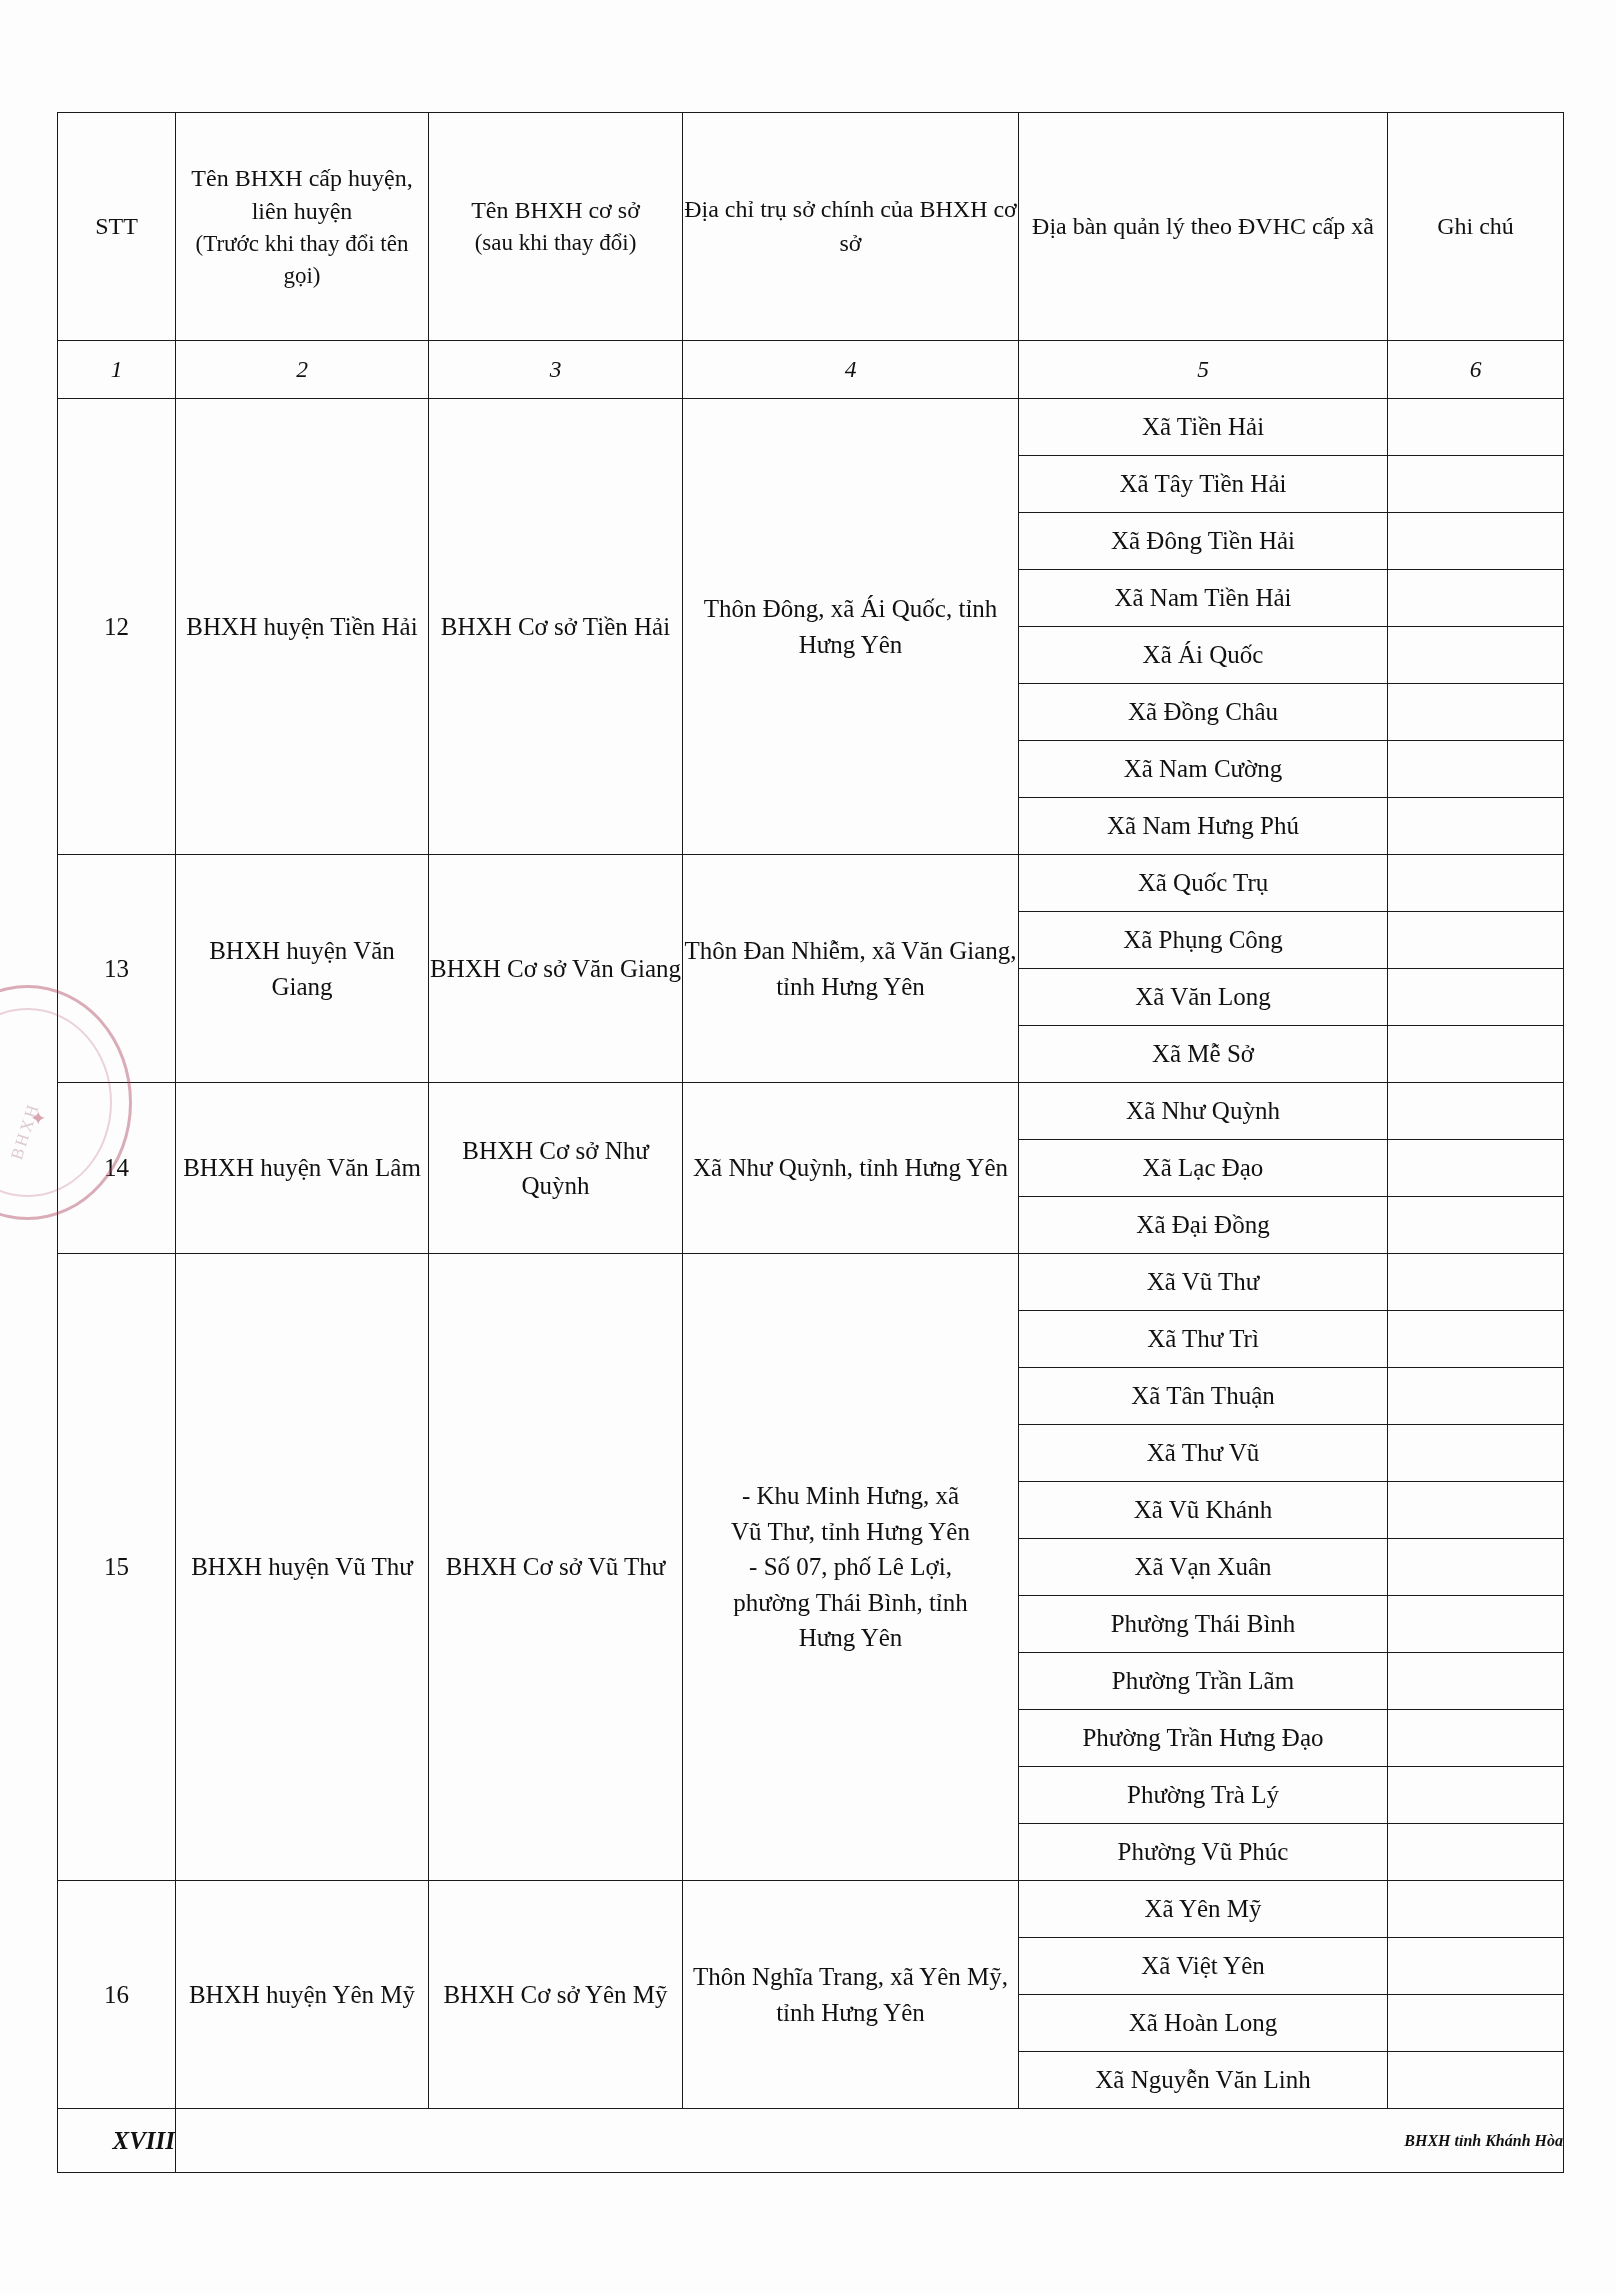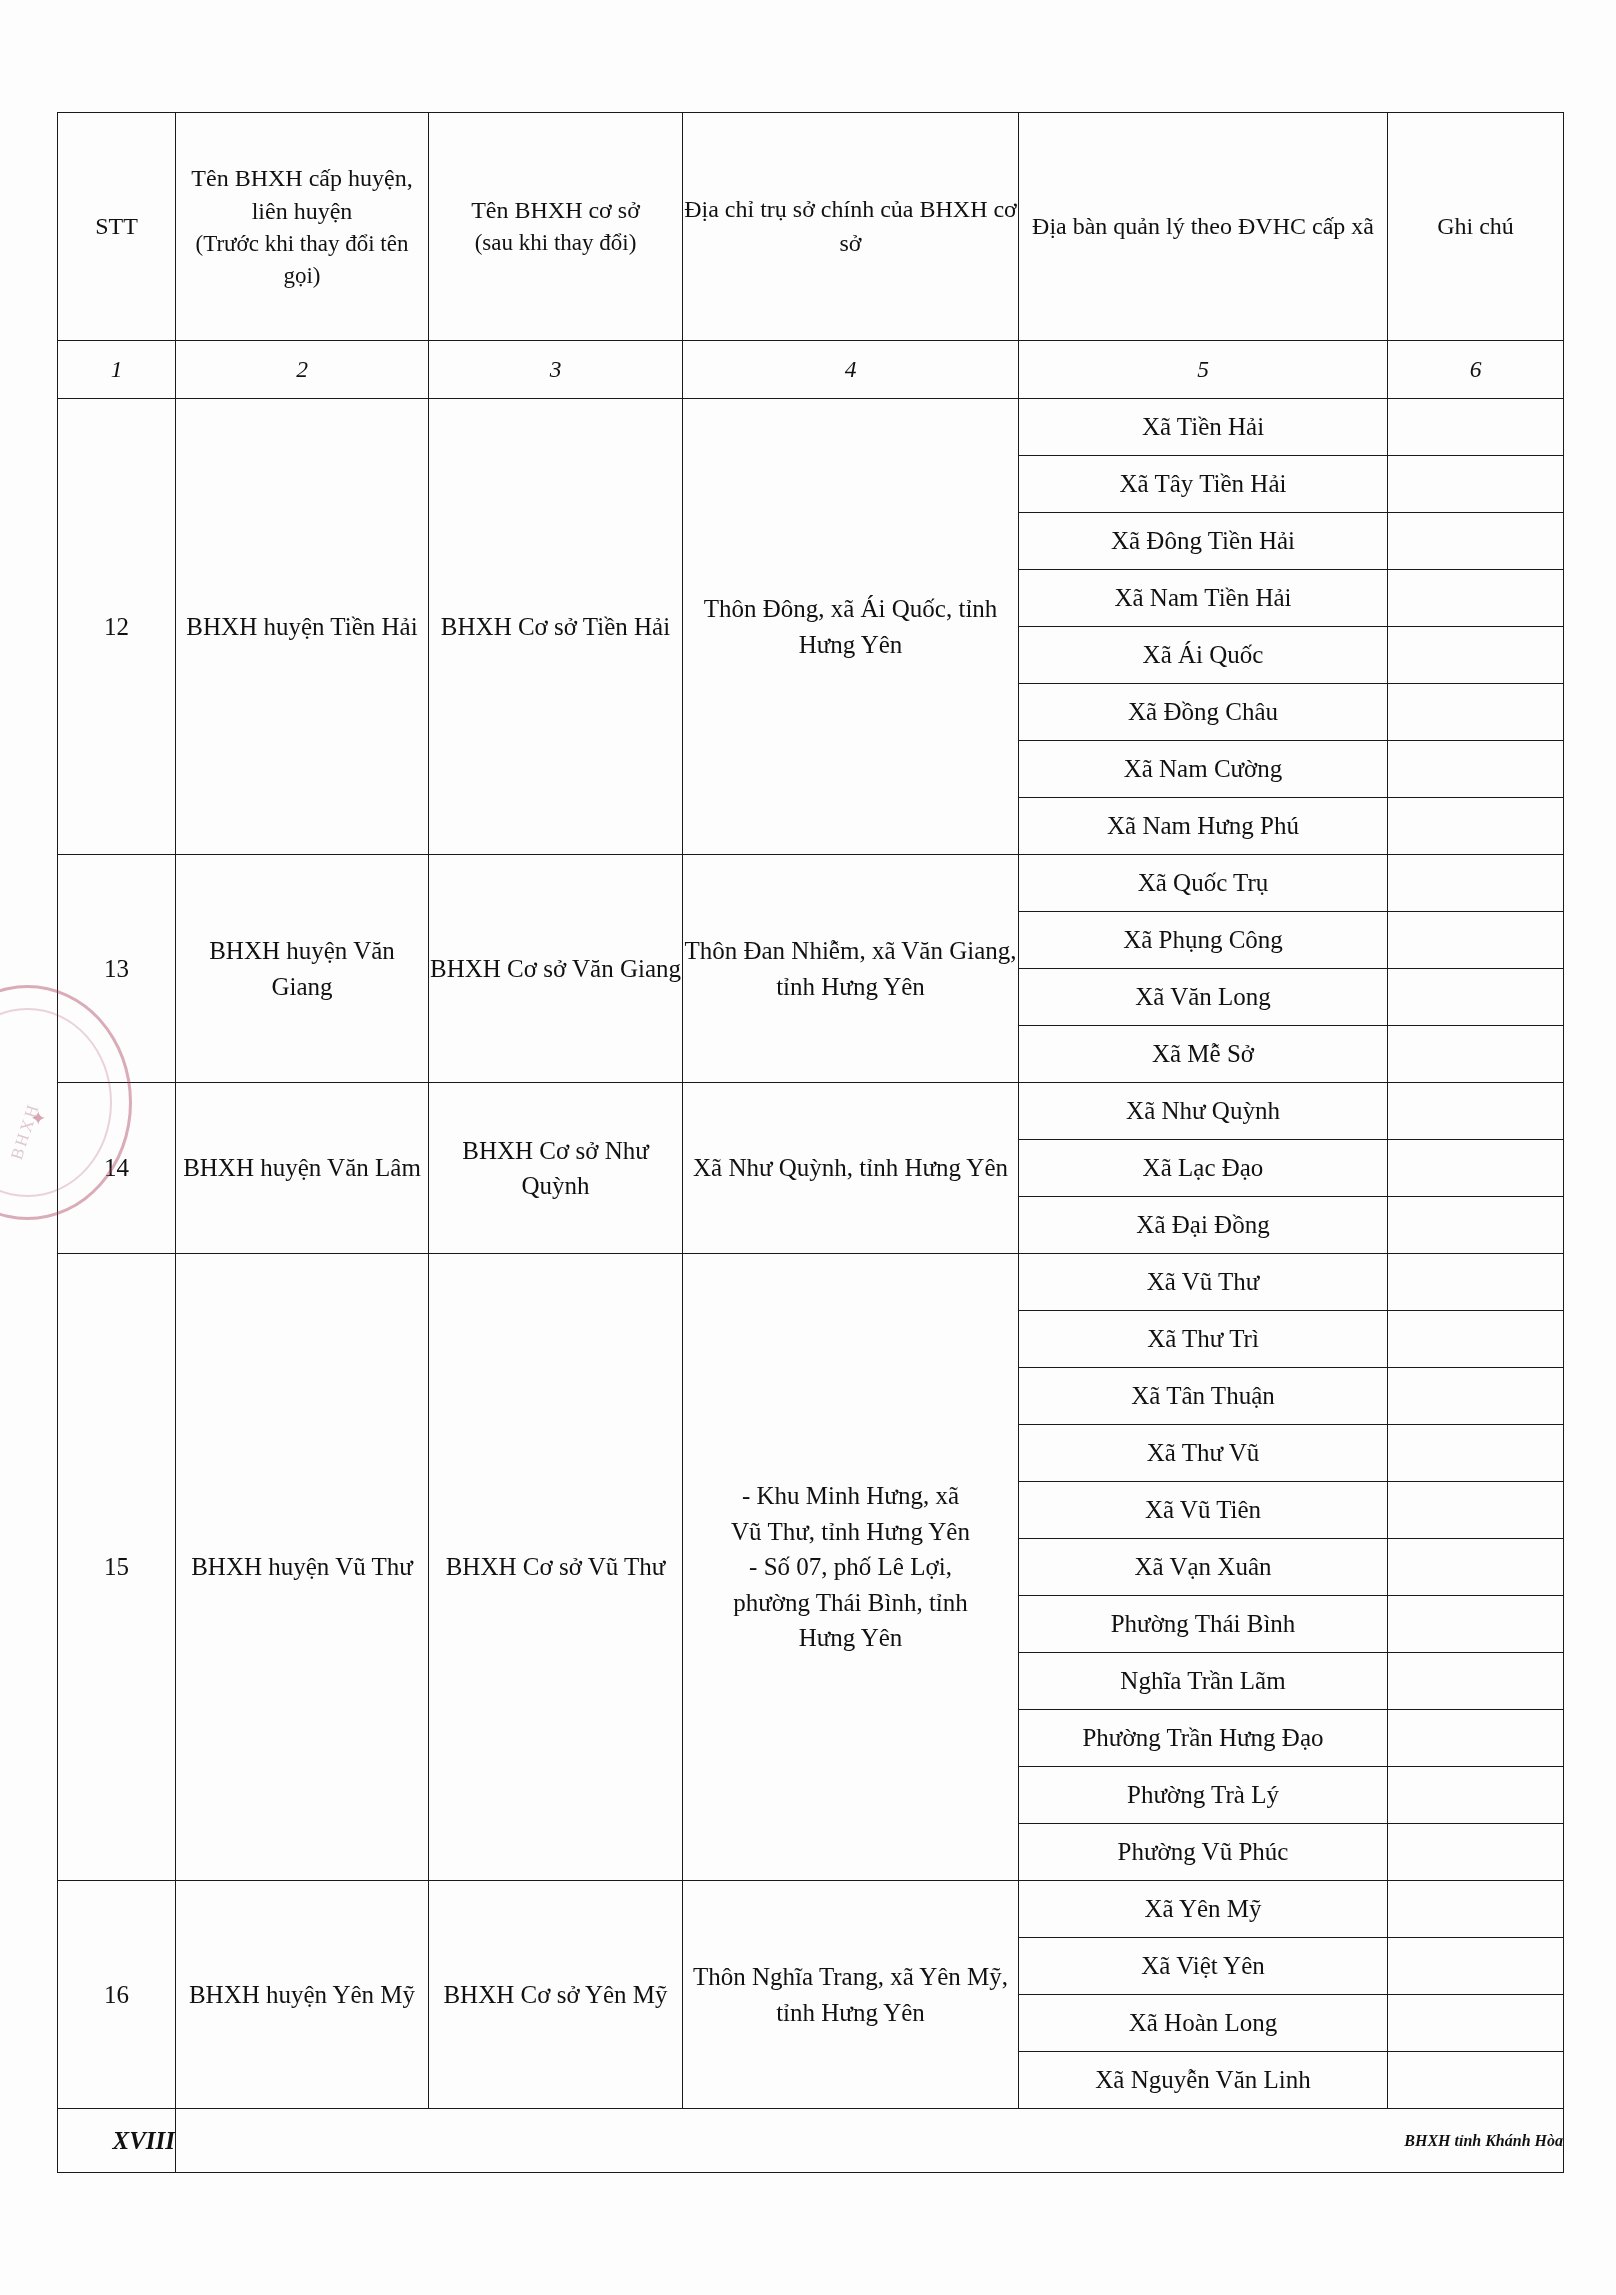--- a/index.html
+++ b/index.html
@@ -296,33 +296,33 @@
     </tr>
     <tr>
       <td class="commune">Xã Tân Thuận</td>
       <td class="note"></td>
     </tr>
     <tr>
       <td class="commune">Xã Thư Vũ</td>
       <td class="note"></td>
     </tr>
     <tr>
-      <td class="commune">Xã Vũ Tiên</td>
+      <td class="commune">Xã Vũ Khánh</td>
       <td class="note"></td>
     </tr>
     <tr>
       <td class="commune">Xã Vạn Xuân</td>
       <td class="note"></td>
     </tr>
     <tr>
       <td class="commune">Phường Thái Bình</td>
       <td class="note"></td>
     </tr>
     <tr>
-      <td class="commune">Nghĩa Trần Lãm</td>
+      <td class="commune">Phường Trần Lãm</td>
       <td class="note"></td>
     </tr>
     <tr>
       <td class="commune">Phường Trần Hưng Đạo</td>
       <td class="note"></td>
     </tr>
     <tr>
       <td class="commune">Phường Trà Lý</td>
       <td class="note"></td>
     </tr>

